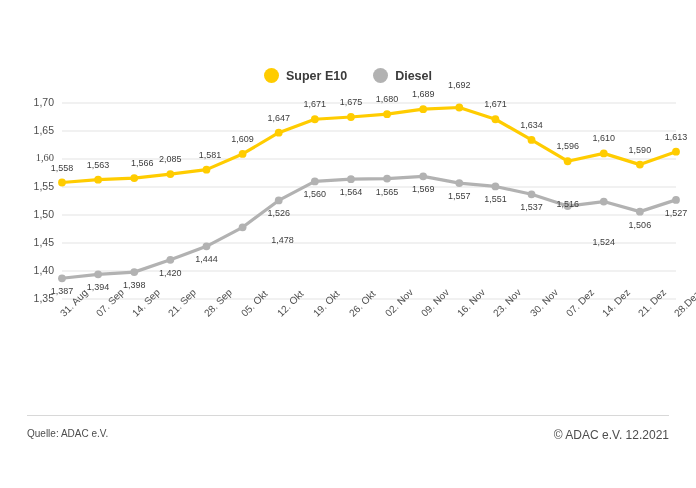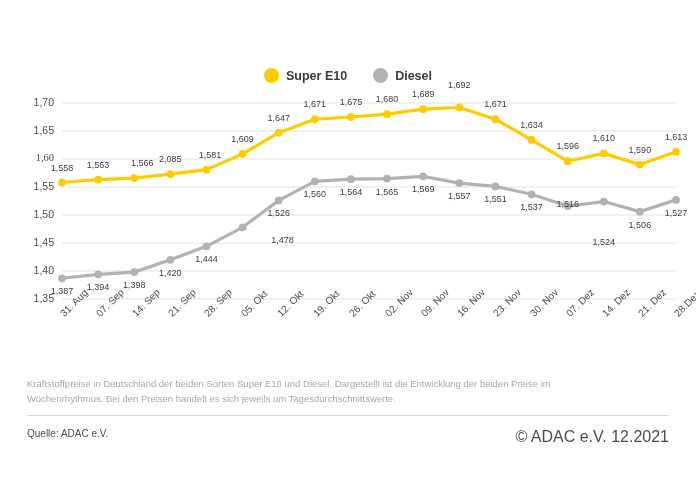--- a/index.html
+++ b/index.html
@@ -108,21 +108,21 @@
     position: absolute;
     left: 27px;
     top: 428px;
     font-size: 10px;
     color: #4d4d4d;
   }
   #copyright {
     position: absolute;
     right: 27px;
     top: 428px;
-    font-size: 16px;
+    font-size: 12px;
     color: #4d4d4d;
   }
 </style>
 </head>
 <body>
 
 <div id="page">
 
 
   <div id="legend">
@@ -242,18 +242,17 @@
       <div class="xtick" style="left: 419.176px; top: 311px;">09. Nov</div>
       <div class="xtick" style="left: 455.294px; top: 311px;">16. Nov</div>
       <div class="xtick" style="left: 491.412px; top: 311px;">23. Nov</div>
       <div class="xtick" style="left: 527.529px; top: 311px;">30. Nov</div>
       <div class="xtick" style="left: 563.647px; top: 311px;">07. Dez</div>
       <div class="xtick" style="left: 599.765px; top: 311px;">14. Dez</div>
       <div class="xtick" style="left: 635.882px; top: 311px;">21. Dez</div>
       <div class="xtick" style="left: 672px; top: 311px;">28.Dez</div>
     </div>
 
-  <div id="footnote">Kraftstoffpreise in Deutschland der beiden Sorten Super E10 und Diesel. Dargestellt ist die Entwicklung der beiden Preise im Wochenrhythmus. Bei den Preisen handelt es sich jeweils um Tagesdurchschnittswerte.</div>
   <div id="rule"></div>
   <div id="source">Quelle: ADAC e.V.</div>
   <div id="copyright">© ADAC e.V. 12.2021</div>
 
 </div>
 
 </body></html>

